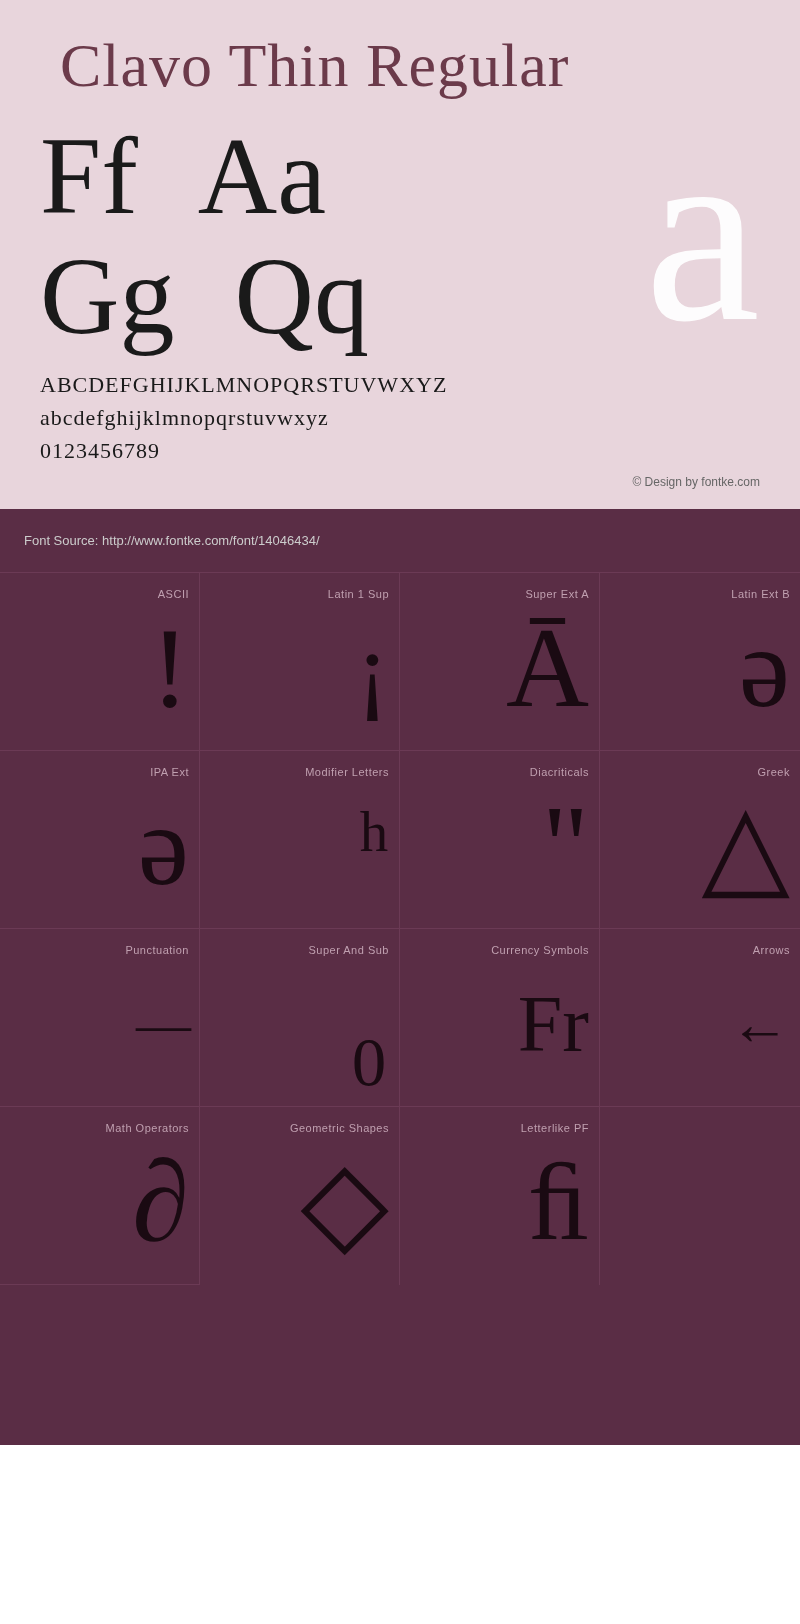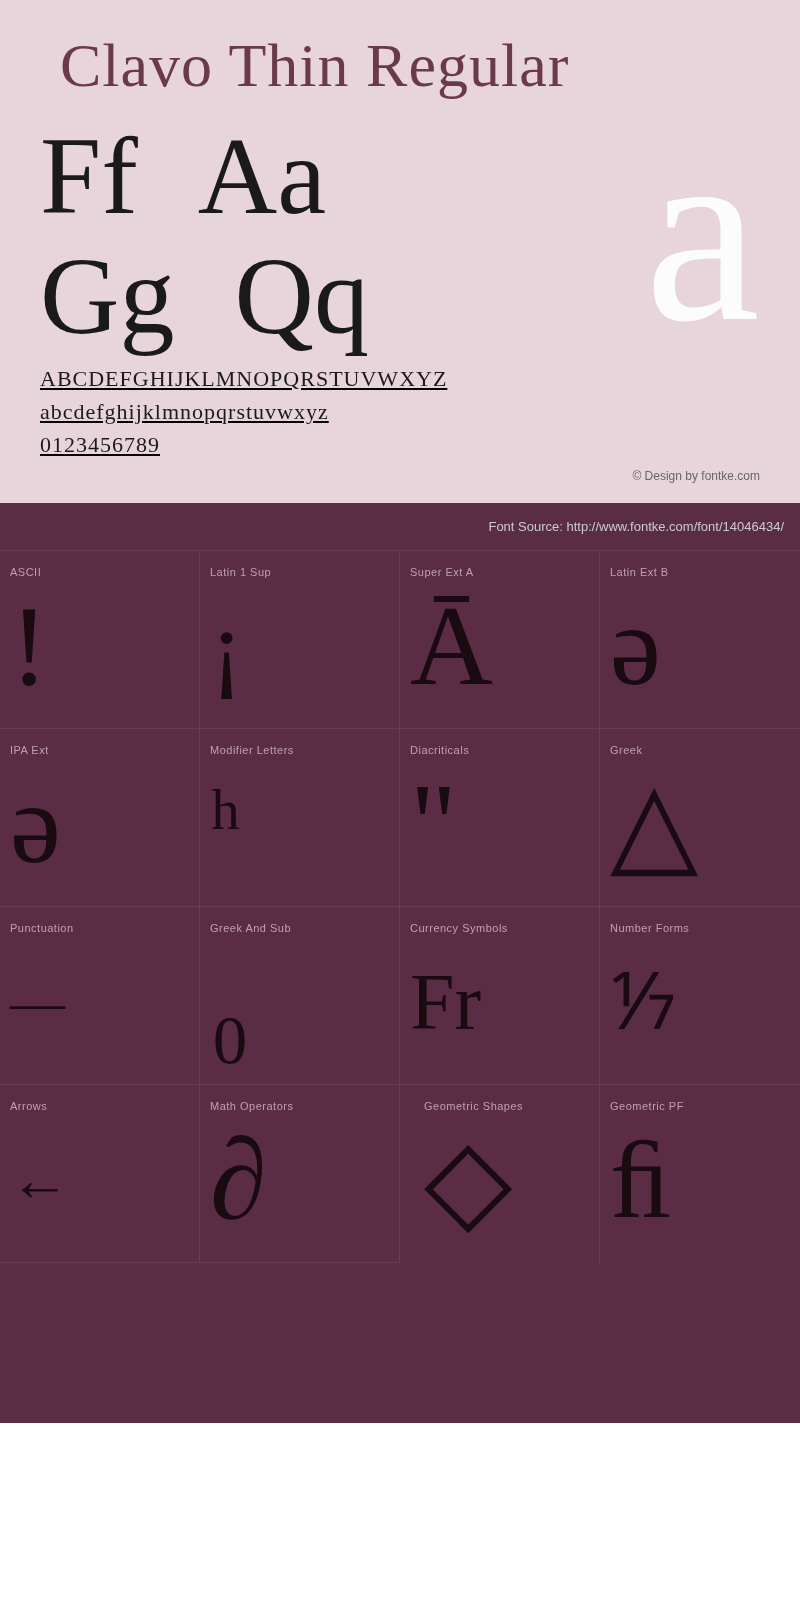--- a/index.html
+++ b/index.html
@@ -44,22 +44,21 @@
       top: -20px;
       font-size: 260px;
       font-weight: 100;
       color: white;
       font-family: Georgia, 'Times New Roman', serif;
       line-height: 1;
       opacity: 0.95;
     }
 
     .alphabet-section {
-      margin-top: 11px;
-      text-decoration: underline;
+      margin-top: 17px;
     }
 
     .alphabet-line {
       font-size: 22px;
       font-weight: 200;
       color: #1a1a1a;
       letter-spacing: 1px;
       font-family: Georgia, 'Times New Roman', serif;
       line-height: 1.5;
     }
@@ -68,42 +67,42 @@
       text-align: right;
       font-size: 12px;
       color: #666;
       margin-top: 8px;
       font-family: Arial, sans-serif;
     }
 
     .font-source-bar {
       background-color: #5a2d45;
       color: #ccc;
-      text-align: right;
+      text-align: left;
       font-size: 13px;
-      padding: 16px;
+      padding: 24px;
       font-family: Arial, sans-serif;
     }
 
     
     .charmap-section {
       background-color: #5a2d45;
       padding: 0;
     }
 
     .char-grid {
       display: grid;
       grid-template-columns: repeat(4, 1fr);
       border-top: 1px solid #6b3a55;
     }
 
     .char-cell {
       display: flex;
       flex-direction: column;
-      align-items: flex-start;
+      align-items: flex-end;
       padding: 15px 10px 25px 10px;
       border-right: 1px solid #6b3a55;
       border-bottom: 1px solid #6b3a55;
       min-height: 160px;
     }
 
     .char-cell:nth-child(4n) {
       border-right: none;
     }
 
@@ -203,46 +202,42 @@
     <div class="char-cell">
       <div class="char-label">Greek</div>
       <div class="char-glyph xlarge">△</div>
     </div>
 
     <div class="char-cell">
       <div class="char-label">Punctuation</div>
       <div class="char-glyph large" style="font-size:55px; letter-spacing:-2px;">—</div>
     </div>
     <div class="char-cell">
-      <div class="char-label">Greek And Sub</div>
+      <div class="char-label">Super And Sub</div>
       <div class="char-glyph xlarge">₀</div>
     </div>
     <div class="char-cell">
       <div class="char-label">Currency Symbols</div>
       <div class="char-glyph large" style="font-size:80px;">Fr</div>
     </div>
 
-    <div class="char-cell">
-      <div class="char-label">Number Forms</div>
-      <div class="char-glyph large" style="font-size:80px;">⅐</div>
-    </div>
     <div class="char-cell">
       <div class="char-label">Arrows</div>
       <div class="char-glyph medium" style="font-size:60px;">←</div>
     </div>
     <div class="char-cell">
       <div class="char-label">Math Operators</div>
       <div class="char-glyph xlarge">∂</div>
     </div>
 
     <div class="char-cell" style="border-bottom:none;padding-left:24px;">
       <div class="char-label">Geometric Shapes</div>
       <div class="char-glyph xlarge">◇</div>
     </div>
     <div class="char-cell" style="border-bottom:none;">
-      <div class="char-label">Geometric PF</div>
+      <div class="char-label">Letterlike PF</div>
       <div class="char-glyph xlarge" style="font-size:110px;">ﬁ</div>
     </div>
     <div class="char-cell" style="border-bottom:none; visibility:hidden;"></div>
     <div class="char-cell" style="border-bottom:none; border-right:none; visibility:hidden;"></div>
 
   </div>
 </div>
 
 </body></html>

